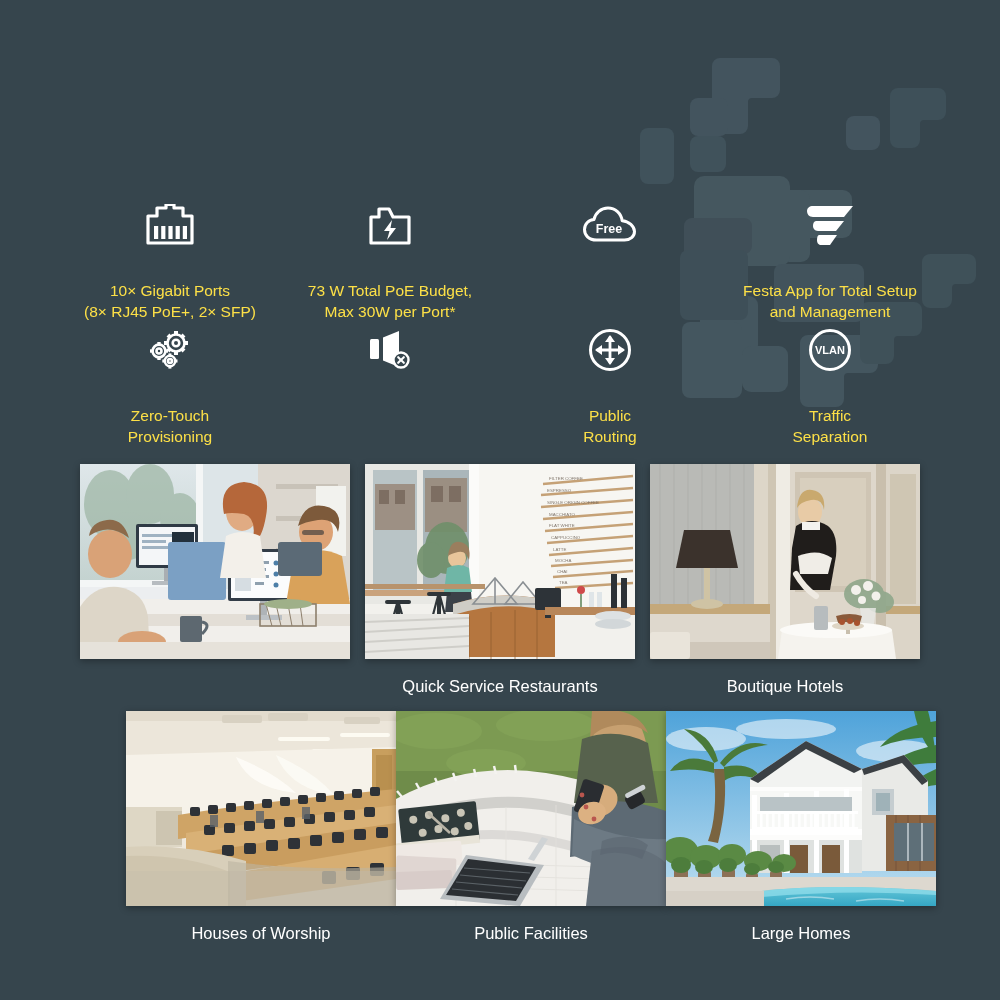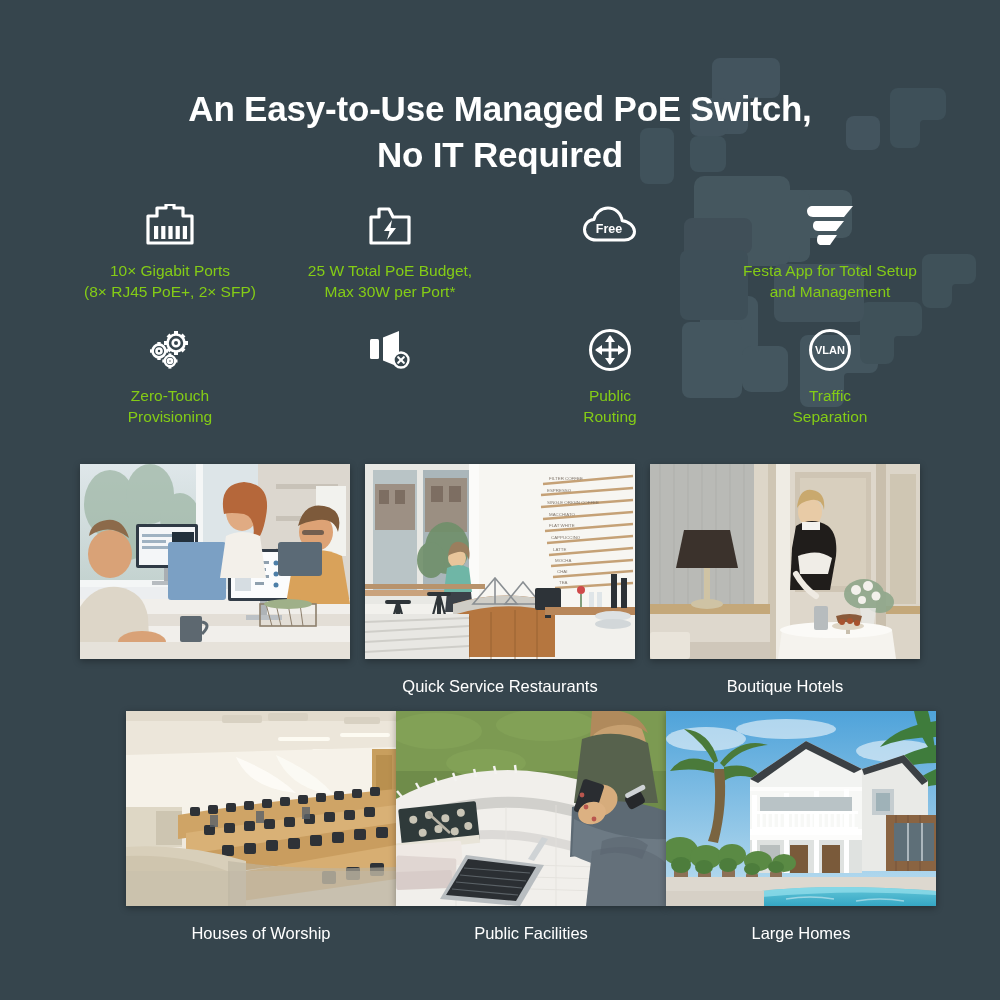--- a/index.html
+++ b/index.html
@@ -36,22 +36,23 @@
 
   .feature {
     display: flex; flex-direction: column; align-items: center;
     text-align: center;
   }
   .feature .ficon {
     height: 50px; display: flex; align-items: center; justify-content: center;
     margin-bottom: 11px;
   }
   .feature .flabel {
-    color: #84cc16; font-size: 15.5px; line-height: 1.33;
+    color: #fde047; font-size: 15.5px; line-height: 1.33;
     white-space: pre-line;
+    margin-top: 20px;
   }
 
   
   .photo-grid {
     position: absolute; left: 80px; width: 840px;
     display: grid; grid-template-columns: repeat(3, 270px);
     justify-content: space-between;
     z-index: 3;
   }
   #photo-row-1 { top: 464px; }
@@ -112,24 +113,20 @@
       </g>
       <g fill="#3e4f58">
         <path d="M688 250 h52 a8 8 0 0 1 8 8 v54 a8 8 0 0 1 -8 8 h-52 a8 8 0 0 1 -8 -8 v-54 a8 8 0 0 1 8 -8 z"></path>
       </g>
       <g fill="#42535c">
         <path d="M782 264 h74 a8 8 0 0 1 8 8 v42 a8 8 0 0 1 -8 8 h-74 a8 8 0 0 1 -8 -8 v-42 a8 8 0 0 1 8 -8 z"></path>
       </g>
     </svg>
   </div>
 
-  <h1 id="headline">
-    <span class="ln">An Easy-to-Use Managed PoE Switch,</span>
-    <span class="ln">No IT Required</span>
-  </h1>
 
   <div class="feature-grid" id="feature-row-1">
 
     <div class="feature">
       <div class="ficon">
         <svg width="48" height="42" viewBox="0 0 48 42" xmlns="http://www.w3.org/2000/svg">
           <path d="M2 12 h9 V4 h9 V0.5 h8 V4 h9 v8 h9 v27 H2 Z" fill="none" stroke="#ffffff" stroke-width="3.2" stroke-linejoin="round"></path>
           <g fill="#ffffff">
             <rect x="8" y="22" width="4.2" height="13"></rect>
             <rect x="15.2" y="22" width="4.2" height="13"></rect>
@@ -143,21 +140,21 @@
 (8× RJ45 PoE+, 2× SFP)</div>
     </div>
 
     <div class="feature">
       <div class="ficon">
         <svg width="44" height="42" viewBox="0 0 44 42" xmlns="http://www.w3.org/2000/svg">
           <path d="M3 13 h8 V5 h10 l4 8 h16 v26 H3 Z" fill="none" stroke="#ffffff" stroke-width="3.2" stroke-linejoin="round"></path>
           <path d="M24 16 l-8 11 h5.5 l-2.5 9 l9 -12 h-5.5 Z" fill="#ffffff"></path>
         </svg>
       </div>
-      <div class="flabel">25 W Total PoE Budget,
+      <div class="flabel">73 W Total PoE Budget,
 Max 30W per Port*</div>
     </div>
 
     <div class="feature">
       <div class="ficon">
         <svg width="56" height="40" viewBox="0 0 56 40" xmlns="http://www.w3.org/2000/svg">
           <path d="M14.5 35 C6.5 35 2.5 30 2.5 24.5 C2.5 19 6.8 14.8 12 14.6
                    C13.2 8 19 3 26 3 C33.3 3 39.3 8.6 40.1 15.7
                    C47 16 52.5 21.6 52.5 26.5 C52.5 31.3 48.3 35 42.5 35 Z" fill="none" stroke="#ffffff" stroke-width="3" stroke-linejoin="round"></path>
           <text x="27" y="28" text-anchor="middle" fill="#ffffff" font-family="Liberation Sans, sans-serif" font-size="12.5" font-weight="bold">Free</text>

